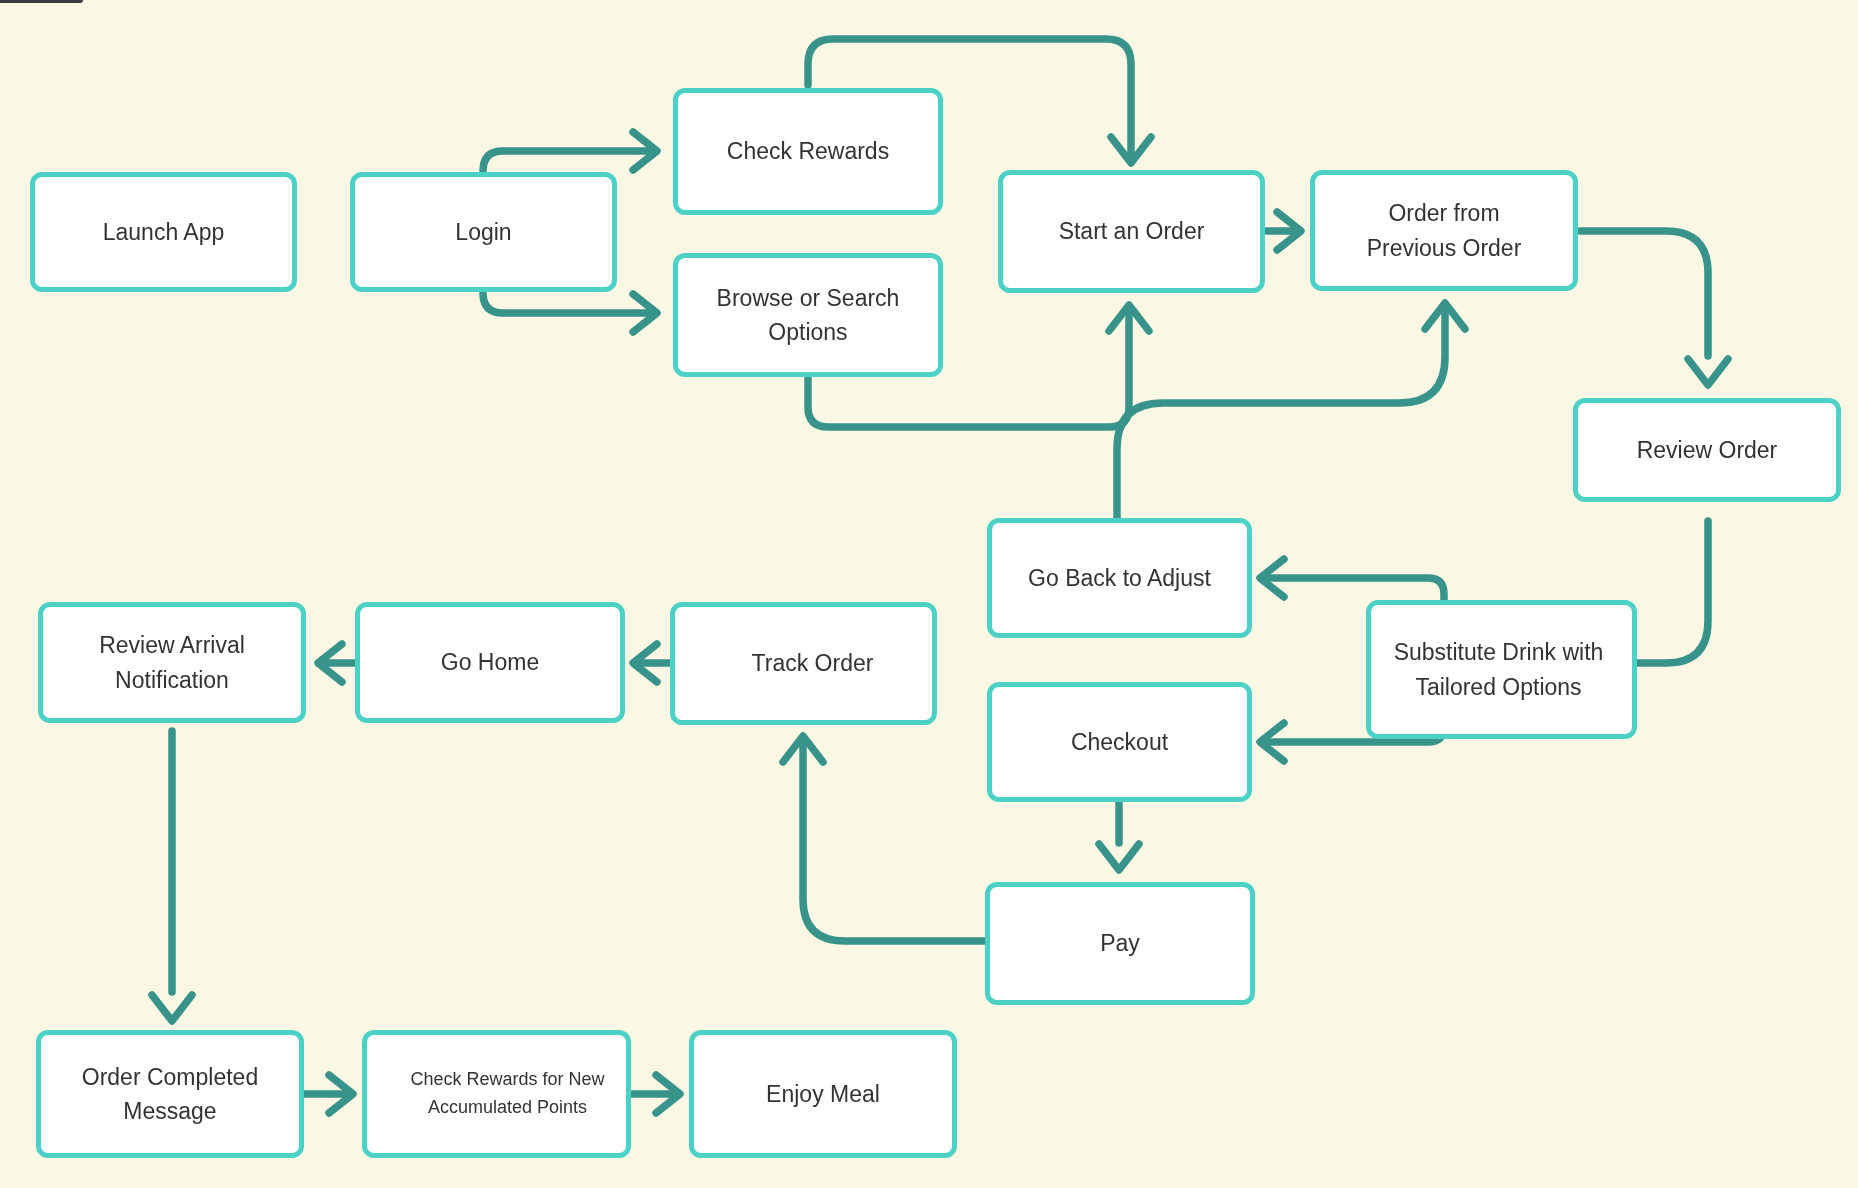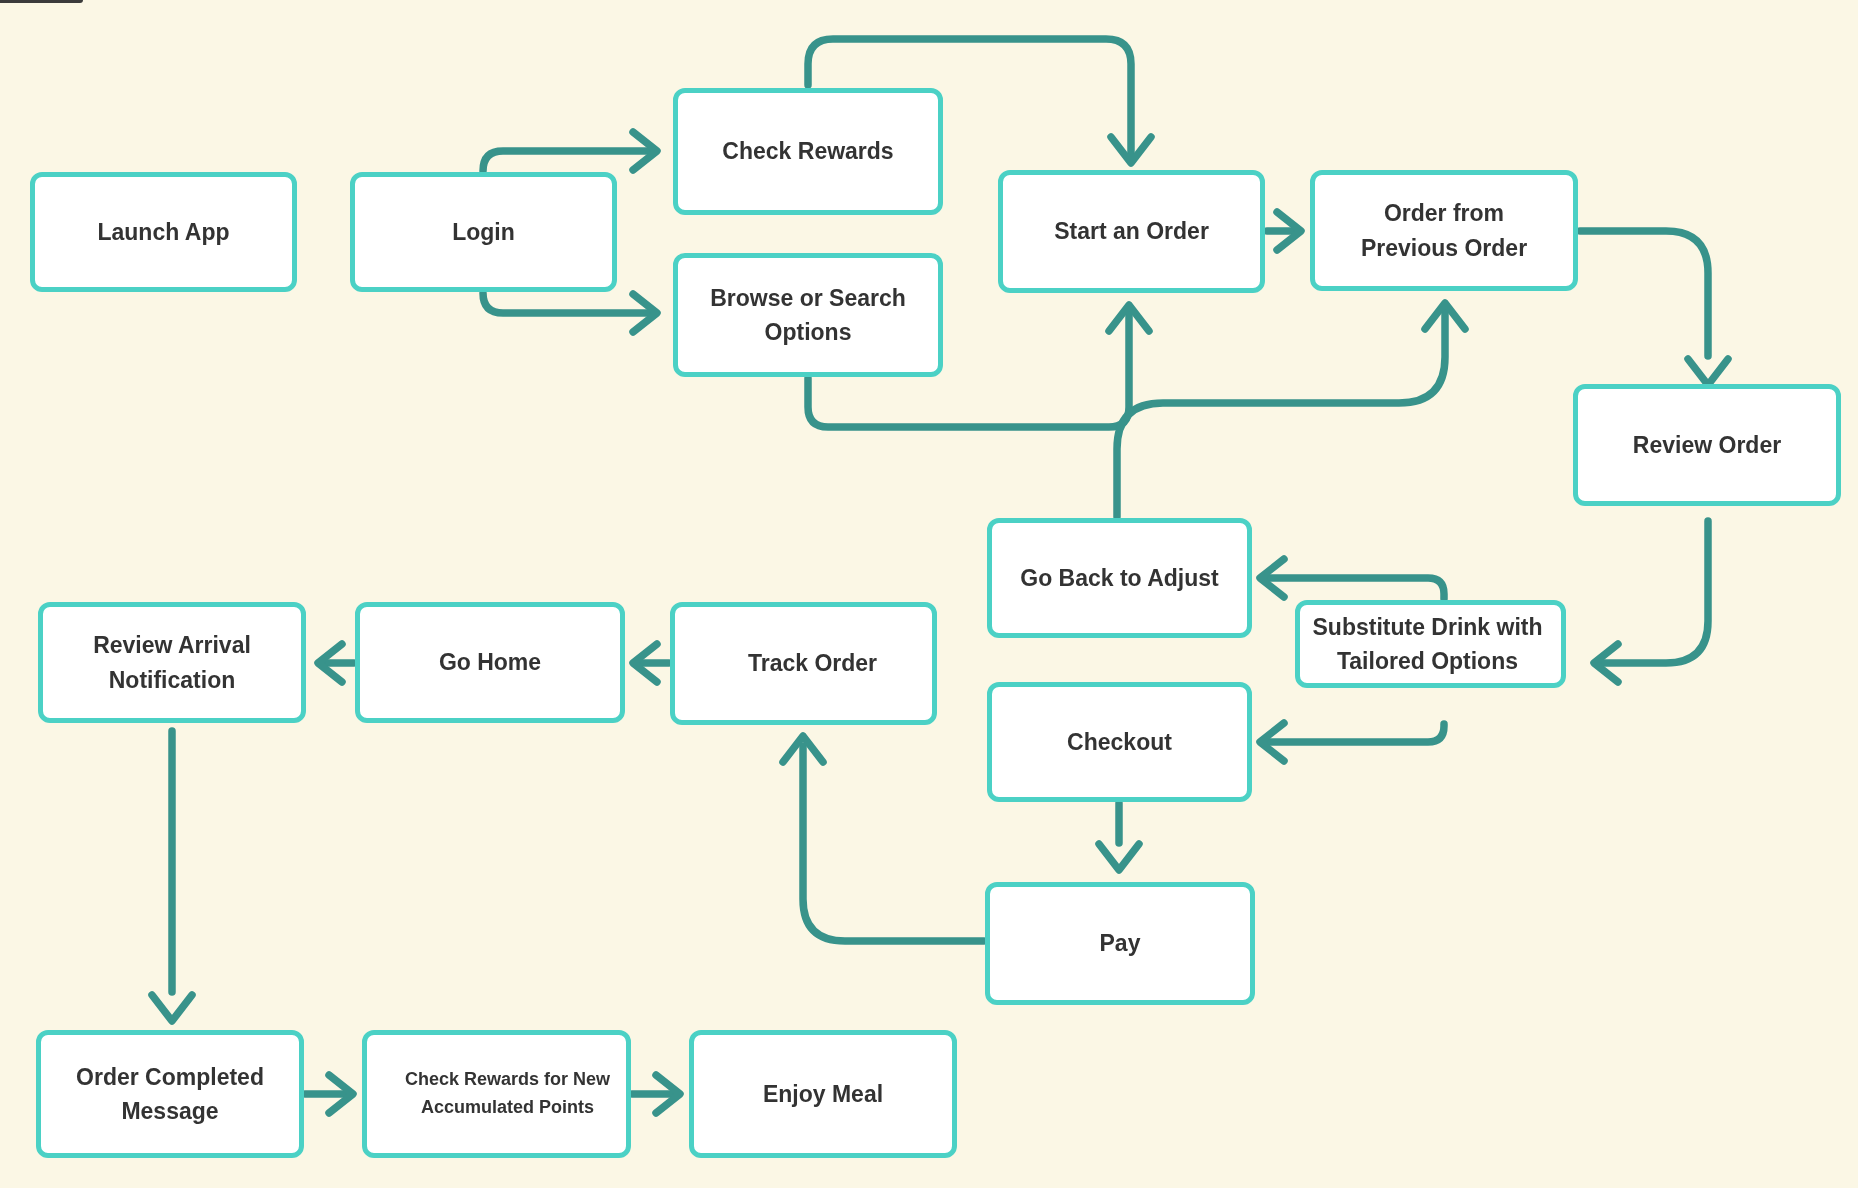--- a/index.html
+++ b/index.html
@@ -17,21 +17,21 @@
     fill:none; stroke:var(--arrow); stroke-width:7.5;
     stroke-linecap:round; stroke-linejoin:round;
   }
   .node{
     position:absolute; box-sizing:border-box;
     background:var(--box-fill);
     border:5px solid var(--box-border);
     border-radius:12px;
     display:flex; align-items:center; justify-content:center;
     text-align:center; white-space:pre-line;
-    font-size:23px; font-weight:700; line-height:1.5;
+    font-size:23px; font-weight:400; line-height:1.5;
     color:var(--text);
     padding:4px 14px;
   }
   .node.small{font-size:18px; line-height:1.55;}
   .artifact{
     position:absolute; left:0; top:0; width:83px; height:3px;
     background:#3b3b3b; border-bottom-right-radius:3px;
   }
 </style>
 </head>
@@ -77,23 +77,23 @@
   <div class="artifact"></div>
 
 <div class="node" style="left: 30px; top: 172px; width: 267px; height: 120px;"><span>Launch App</span></div>
     <div class="node" style="left: 350px; top: 172px; width: 267px; height: 120px; text-align: center;"><span>Login</span></div>
     <div class="node" style="left: 673px; top: 88px; width: 270px; height: 127px;"><span>Check Rewards</span></div>
     <div class="node" style="left: 673px; top: 253px; width: 270px; height: 124px;"><span>Browse or Search
 Options</span></div>
     <div class="node" style="left: 998px; top: 170px; width: 267px; height: 123px;"><span>Start an Order</span></div>
     <div class="node" style="left: 1310px; top: 170px; width: 268px; height: 121px;"><span>Order from
 Previous Order</span></div>
-    <div class="node" style="left: 1573px; top: 384px; width: 268px; height: 122px;"><span>Review Order</span></div>
+    <div class="node" style="left: 1573px; top: 398px; width: 268px; height: 104px;"><span>Review Order</span></div>
     <div class="node" style="left: 987px; top: 518px; width: 265px; height: 120px;"><span>Go Back to Adjust</span></div>
-    <div class="node" style="left: 1295px; top: 600px; width: 271px; height: 88px; padding-left: 8px;"><span>Substitute Drink with
+    <div class="node" style="left: 1366px; top: 600px; width: 271px; height: 139px; padding-left: 8px;"><span>Substitute Drink with
 Tailored Options</span></div>
     <div class="node" style="left: 987px; top: 682px; width: 265px; height: 120px;"><span>Checkout</span></div>
     <div class="node" style="left: 985px; top: 882px; width: 270px; height: 123px;"><span>Pay</span></div>
     <div class="node" style="left: 670px; top: 602px; width: 267px; height: 123px; padding-left: 32px;"><span>Track Order</span></div>
     <div class="node" style="left: 355px; top: 602px; width: 270px; height: 121px; align-items: center;"><span>Go Home</span></div>
     <div class="node" style="left: 38px; top: 602px; width: 268px; height: 121px;"><span>Review Arrival
 Notification</span></div>
     <div class="node" style="left: 36px; top: 1030px; width: 268px; height: 128px;"><span>Order Completed
 Message</span></div>
     <div class="node small" style="left: 362px; top: 1030px; width: 269px; height: 128px; padding-left: 36px;"><span>Check Rewards for New

